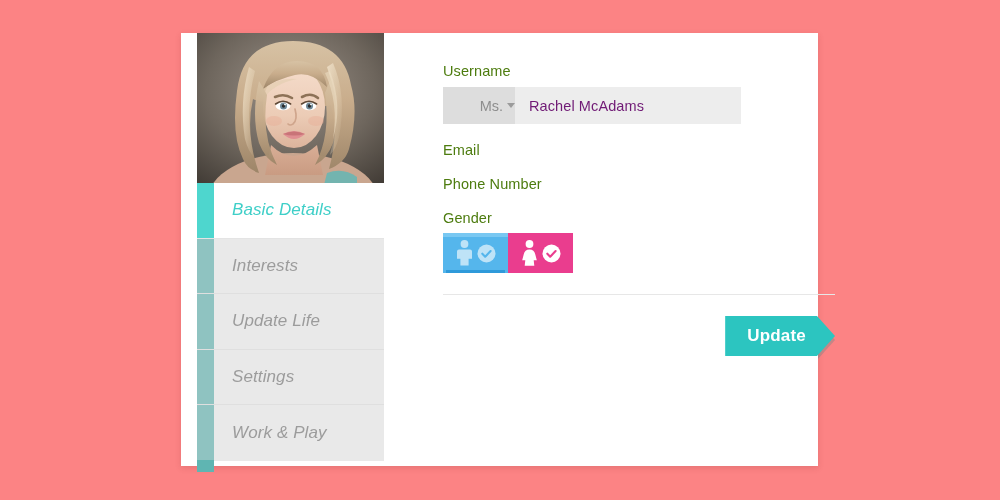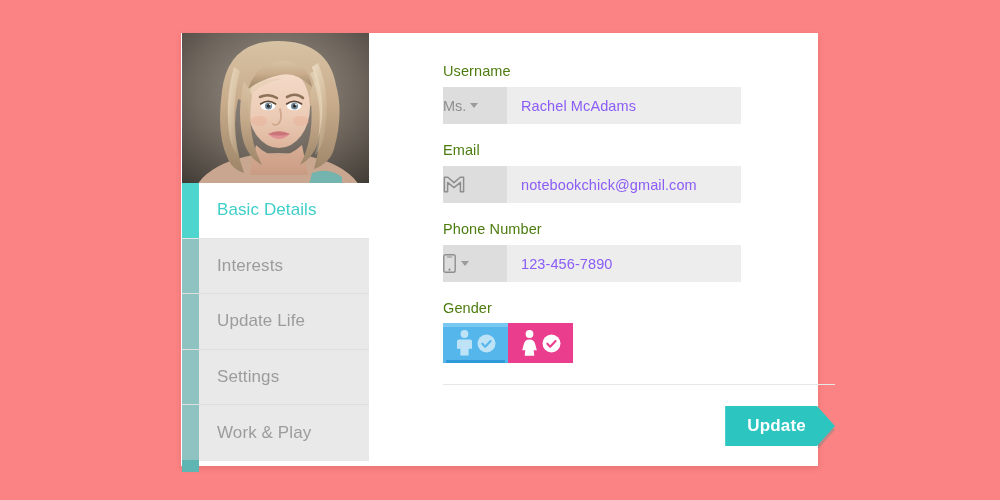--- a/index.html
+++ b/index.html
@@ -23,24 +23,25 @@
     top: 33px;
     width: 637px;
     height: 433px;
     background: #ffffff;
     box-shadow: 0 2px 6px rgba(120, 40, 40, 0.16);
   }
 
   
   .left-col {
     position: absolute;
-    left: 1px;
+    left: 16px;
     top: 0;
     width: 187px;
     height: 100%;
+    font-style: italic;
   }
 
   .photo {
     position: absolute;
     left: 0;
     top: 0;
     width: 187px;
     height: 150px;
     overflow: hidden;
     background: #6a6156;
@@ -119,46 +120,46 @@
 
   .input-row {
     display: flex;
     height: 37px;
     width: 298px;
     background: #ededed;
     align-items: stretch;
   }
 
   .prefix {
-    width: 64px;
+    width: 72px;
     background: #dddddd;
     display: flex;
     align-items: center;
-    justify-content: flex-start;
+    justify-content: flex-end;
     gap: 4px;
     font-size: 14.5px;
     color: #8e8e8e;
     flex: 0 0 auto;
   }
   .prefix.icon-prefix { gap: 5px; }
 
   .caret {
     width: 0; height: 0;
     border-left: 4px solid transparent;
     border-right: 4px solid transparent;
     border-top: 5px solid #9b9b9b;
   }
 
   .value {
     flex: 1;
     display: flex;
     align-items: center;
     padding-left: 14px;
     font-size: 14.5px;
-    color: #8b5cf6;
+    color: #701a75;
     letter-spacing: 0.1px;
   }
 
   
   .gender-label { margin-bottom: 7px; }
 
   .gender-row { display: flex; }
 
   .gender-btn {
     width: 65px;
@@ -354,43 +355,24 @@
         <div class="prefix">
           <span>Ms.</span>
           <span class="caret"></span>
         </div>
         <div class="value">Rachel McAdams</div>
       </div>
     </div>
 
     <div class="field">
       <div class="field-label">Email</div>
-      <div class="input-row">
-        <div class="prefix">
-          <svg width="22" height="17" viewBox="0 0 22 17" xmlns="http://www.w3.org/2000/svg" aria-hidden="true">
-            <path d="M1.4 1.2 L1.4 15.8 L4.6 15.8 L4.6 6.4 L11 11.6 L17.4 6.4 L17.4 15.8 L20.6 15.8 L20.6 1.2 L17.2 1.2 L11 6.6 L4.8 1.2 Z" fill="none" stroke="#8e8e8e" stroke-width="1.5" stroke-linejoin="round"></path>
-          </svg>
-        </div>
-        <div class="value">notebookchick@gmail.com</div>
-      </div>
     </div>
 
     <div class="field">
       <div class="field-label">Phone Number</div>
-      <div class="input-row">
-        <div class="prefix icon-prefix">
-          <svg width="13" height="19" viewBox="0 0 13 19" xmlns="http://www.w3.org/2000/svg" aria-hidden="true">
-            <rect x="0.8" y="0.8" width="11.4" height="17.4" rx="1.8" fill="none" stroke="#8e8e8e" stroke-width="1.4"></rect>
-            <line x1="4.3" y1="3" x2="8.7" y2="3" stroke="#8e8e8e" stroke-width="1.1" stroke-linecap="round"></line>
-            <circle cx="6.5" cy="15.7" r="1.1" fill="#8e8e8e"></circle>
-          </svg>
-          <span class="caret"></span>
-        </div>
-        <div class="value">123-456-7890</div>
-      </div>
     </div>
 
     <div class="field">
       <div class="field-label gender-label">Gender</div>
       <div class="gender-row">
 
         <div class="gender-btn male">
           <svg width="19" height="26" viewBox="0 0 19 26" xmlns="http://www.w3.org/2000/svg" aria-hidden="true">
             <circle cx="9.5" cy="4" r="3.9" fill="#ffffff"></circle>
             <path d="M4 9.6 h11 a2 2 0 0 1 2 2 v7.2 h-3.4 v6.8 h-8.2 v-6.8 h-3.4 v-7.2 a2 2 0 0 1 2 -2 z" fill="#ffffff"></path>

